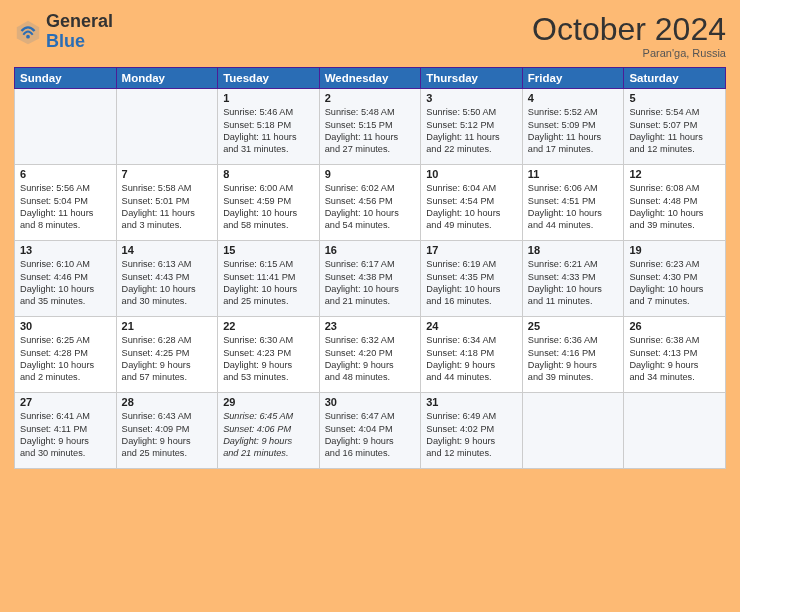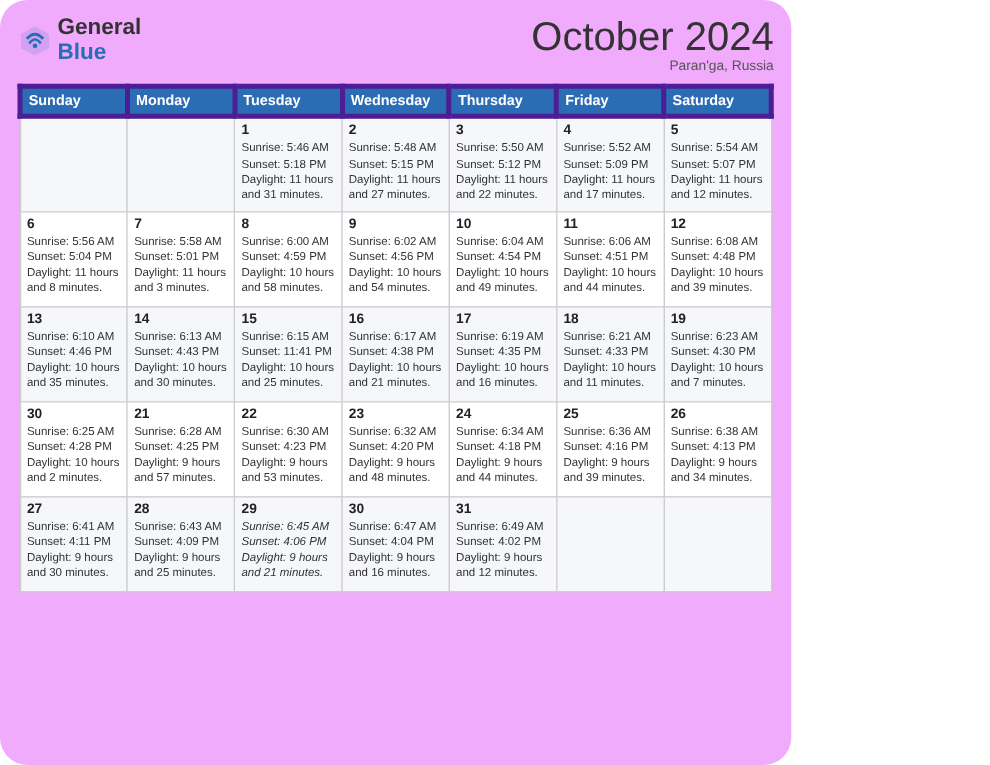--- a/index.html
+++ b/index.html
@@ -4,25 +4,24 @@
   <style>
     * { margin: 0; padding: 0; box-sizing: border-box; }
     body {
       width: 792px;
       height: 612px;
       font-family: Arial, sans-serif;
       background: #fff;
       overflow: hidden;
     }
     .page {
-      width: 633px;
+      width: 740px;
       height: 612px;
-      background: #f0abfc;
+      background: #fdba74;
       padding: 12px 14px 10px 14px;
-      border-radius: 22px;
     }
     .header {
       display: flex;
       justify-content: space-between;
       align-items: flex-start;
       margin-bottom: 8px;
     }
     .logo {
       display: flex;
       align-items: center;
@@ -58,21 +57,21 @@
       border-collapse: collapse;
       table-layout: fixed;
     }
     thead tr th {
       background-color: #2a6db5;
       color: #fff;
       font-size: 11.5px;
       font-weight: bold;
       padding: 4px 5px;
       text-align: left;
-      border: 4px solid #4c1d95;
+      border: 1px solid #4c1d95;
     }
     tbody tr td {
       border: 1px solid #ccc;
       padding: 3px 5px;
       vertical-align: top;
       font-size: 9.5px;
       color: #222;
       height: 76px;
     }
     tbody tr:nth-child(odd) td {

